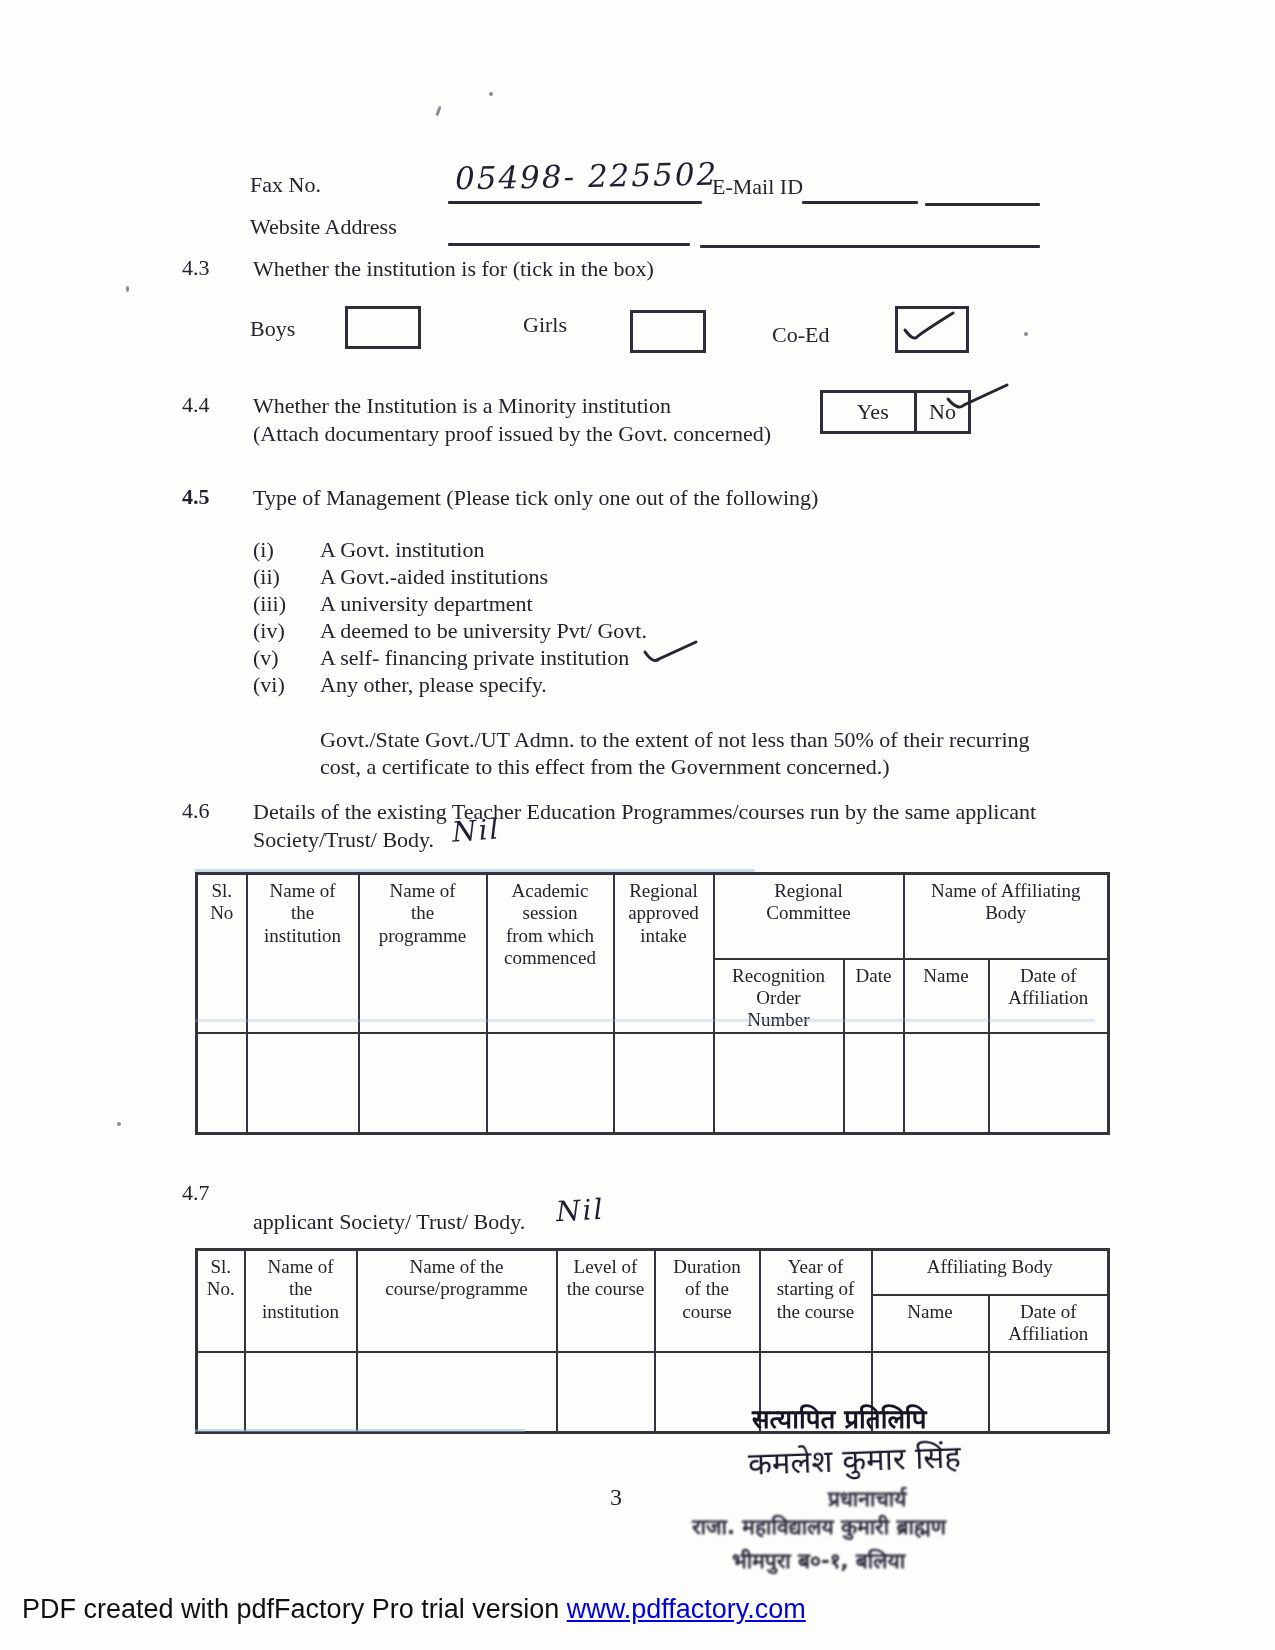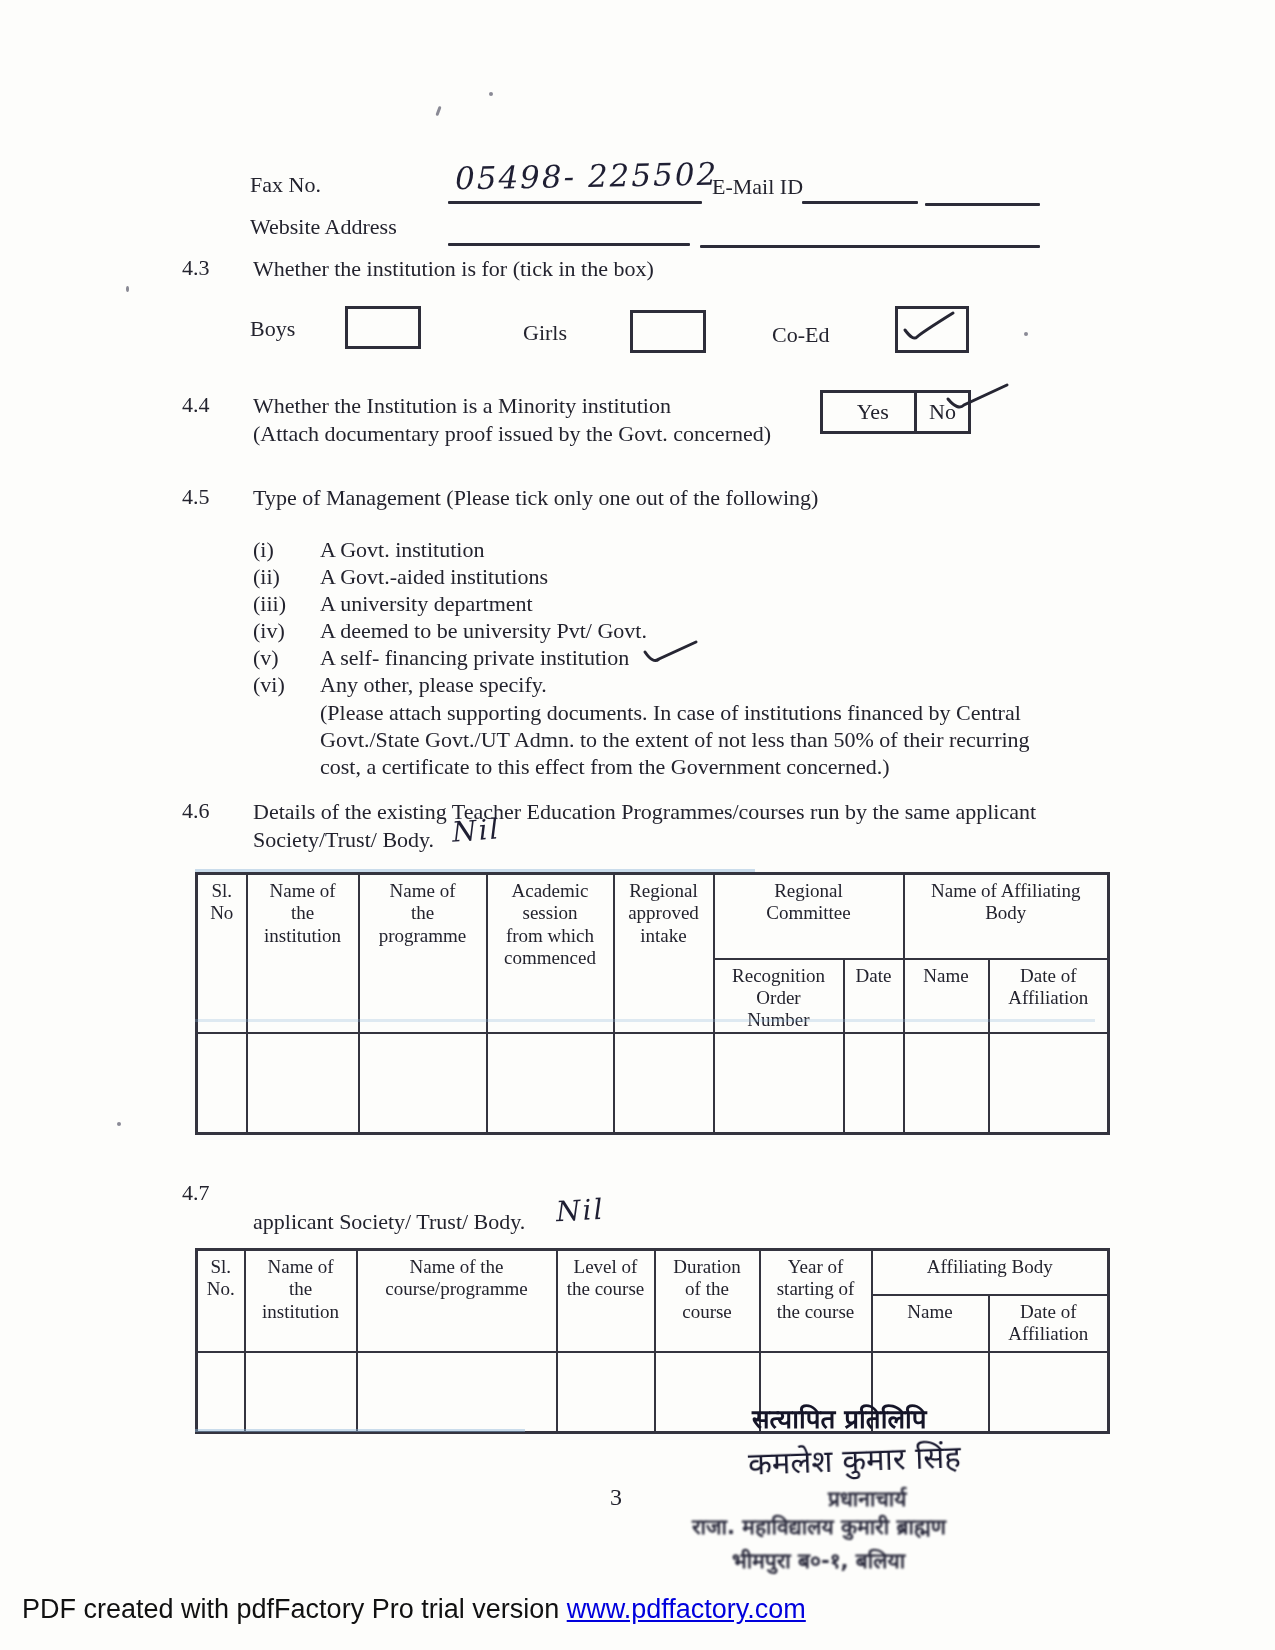--- a/index.html
+++ b/index.html
@@ -77,42 +77,42 @@
   <div class="abs label" style="left:250px;top:214px;">Website Address</div>
   <div class="underline-seg" style="left:448px;top:243px;width:242px;"></div>
   <div class="underline-seg" style="left:700px;top:245px;width:340px;"></div>
 
   <div class="abs sec-num-plain" style="left:182px;top:255px;">4.3</div>
   <div class="abs doc-text" style="left:253px;top:255px;">Whether the institution is for (tick in the box)</div>
 
   <div class="abs label" style="left:250px;top:316px;">Boys</div>
   <div class="checkbox" style="left:345px;top:306px;width:70px;height:37px;"></div>
 
-  <div class="abs label" style="left:523px;top:320px;">Girls</div>
+  <div class="abs label" style="left:523px;top:312px;">Girls</div>
   <div class="checkbox" style="left:630px;top:310px;width:70px;height:37px;"></div>
 
   <div class="abs label" style="left:772px;top:322px;">Co-Ed</div>
   <div class="checkbox" style="left:895px;top:306px;width:68px;height:41px;"></div>
   <svg class="tick" style="left:901px;top:310px;" width="58" height="36">
     <path d="M4 20 Q12 31 16 27 T52 3"></path>
   </svg>
 
   <div class="abs sec-num-plain" style="left:182px;top:392px;">4.4</div>
   <div class="abs doc-text" style="left:253px;top:392px;">Whether the Institution is a Minority institution</div>
   <div class="abs doc-text" style="left:253px;top:420px;">(Attach documentary proof issued by the Govt. concerned)</div>
   <div class="yesno-box" style="left:820px;top:390px;width:145px;height:38px;">
     <div class="yesno-cell" style="width:98px;padding-left:8px;">Yes</div>
     <div class="yesno-divider"></div>
     <div class="yesno-cell" style="width:60px;">No</div>
   </div>
   <svg class="tick" style="left:945px;top:382px;" width="66" height="34">
     <path d="M3 17 Q13 29 19 23 L62 3"></path>
   </svg>
 
-  <div class="abs sec-num-plain" style="left:182px;top:484px;">4.5</div>
+  <div class="abs sec-num-plain" style="left:182px;top:484px;font-weight:bold;">4.5</div>
   <div class="abs doc-text" style="left:253px;top:484px;">Type of Management (Please tick only one out of the following)</div>
 
   <div class="mgmt-row" style="top:537px;">
     <div class="mgmt-roman">(i)</div>
     <div class="mgmt-text">A Govt. institution</div>
   </div>
   <div class="mgmt-row" style="top:564px;">
     <div class="mgmt-roman">(ii)</div>
     <div class="mgmt-text">A Govt.-aided institutions</div>
   </div>
@@ -129,21 +129,20 @@
     <div class="mgmt-text">A self- financing private institution</div>
   </div>
   <svg class="tick" style="left:642px;top:640px;" width="58" height="28">
     <path d="M3 12 Q11 24 17 19 L54 2"></path>
   </svg>
   <div class="mgmt-row" style="top:672px;">
     <div class="mgmt-roman">(vi)</div>
     <div class="mgmt-text">Any other, please specify.</div>
   </div>
 
-  <div class="abs note-line" style="left:320px;top:700px;">(Please attach supporting documents.  In case of institutions financed by Central</div>
   <div class="abs note-line" style="left:320px;top:727px;">Govt./State Govt./UT Admn. to the extent of not less than 50% of their recurring</div>
   <div class="abs note-line" style="left:320px;top:754px;">cost, a certificate to this effect from the Government concerned.)</div>
 
   <div class="abs sec-num-plain" style="left:182px;top:798px;">4.6</div>
   <div class="abs doc-text" style="left:253px;top:798px;">Details of the existing Teacher Education Programmes/courses run by the same applicant</div>
   <div class="abs doc-text" style="left:253px;top:826px;">Society/Trust/ Body.</div>
   <div class="abs hand" style="left:452px;top:814px;font-size:28px;transform:rotate(-4deg);">Nil</div>
 
   <div class="scanline" style="left:195px;top:869px;width:560px;"></div>
 

